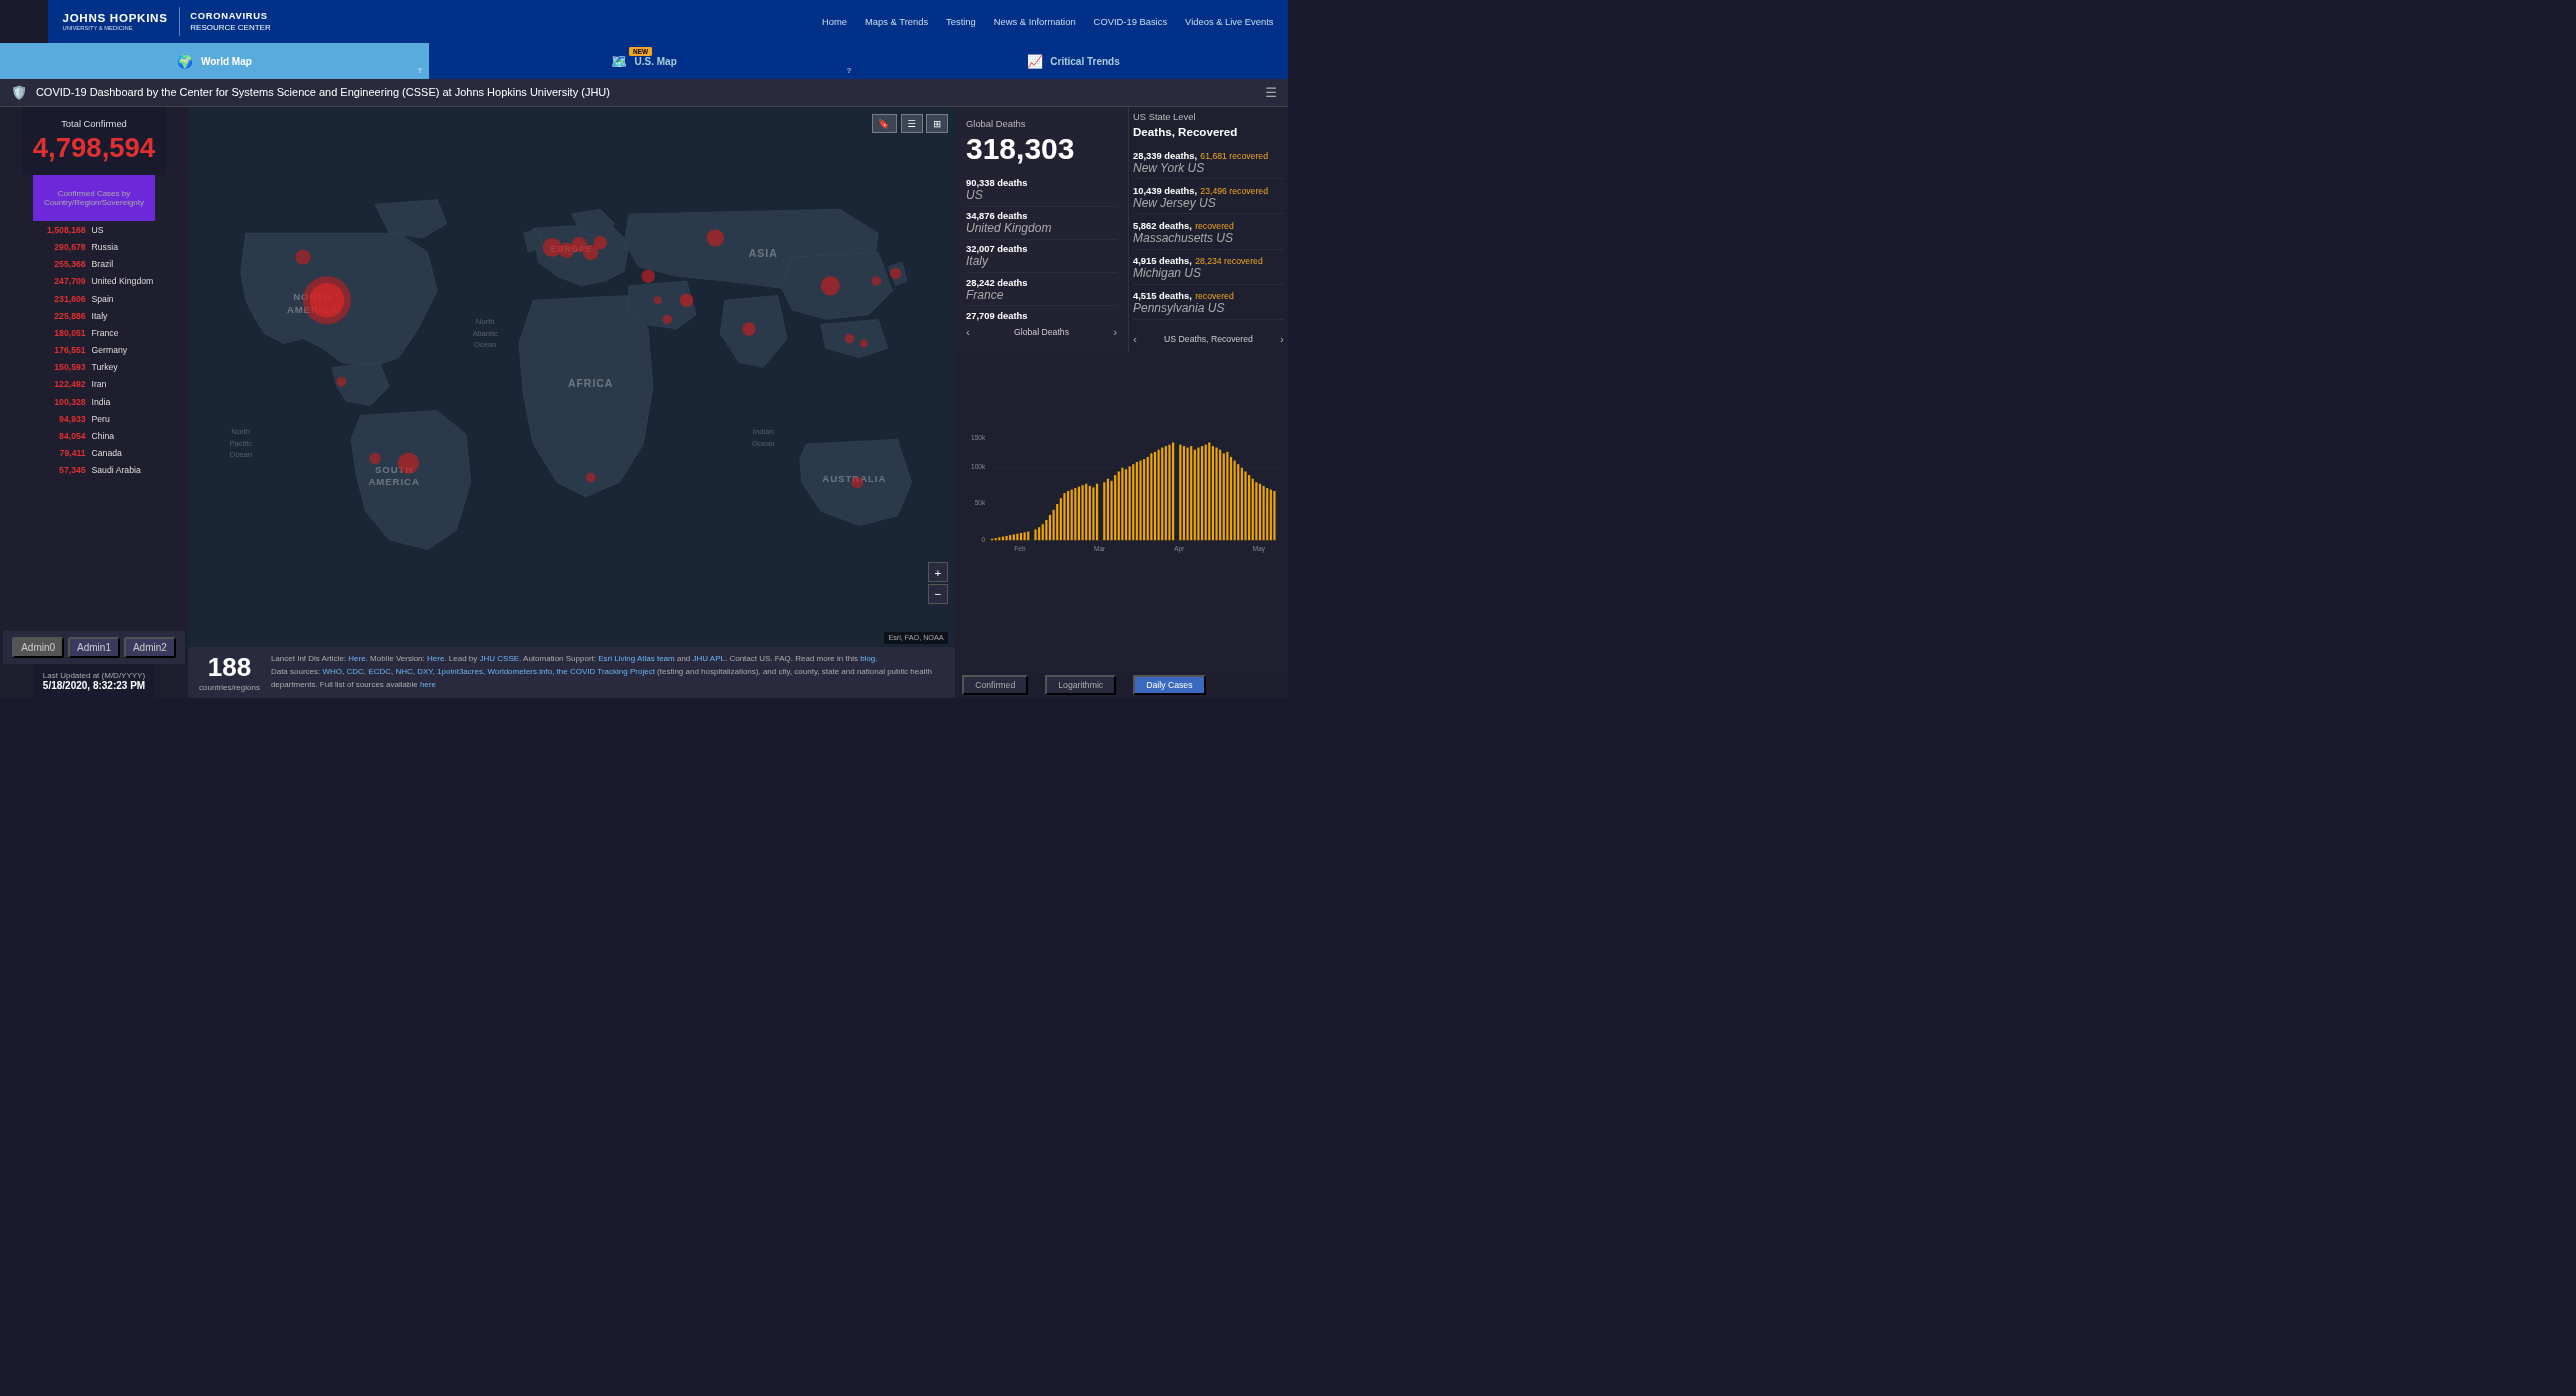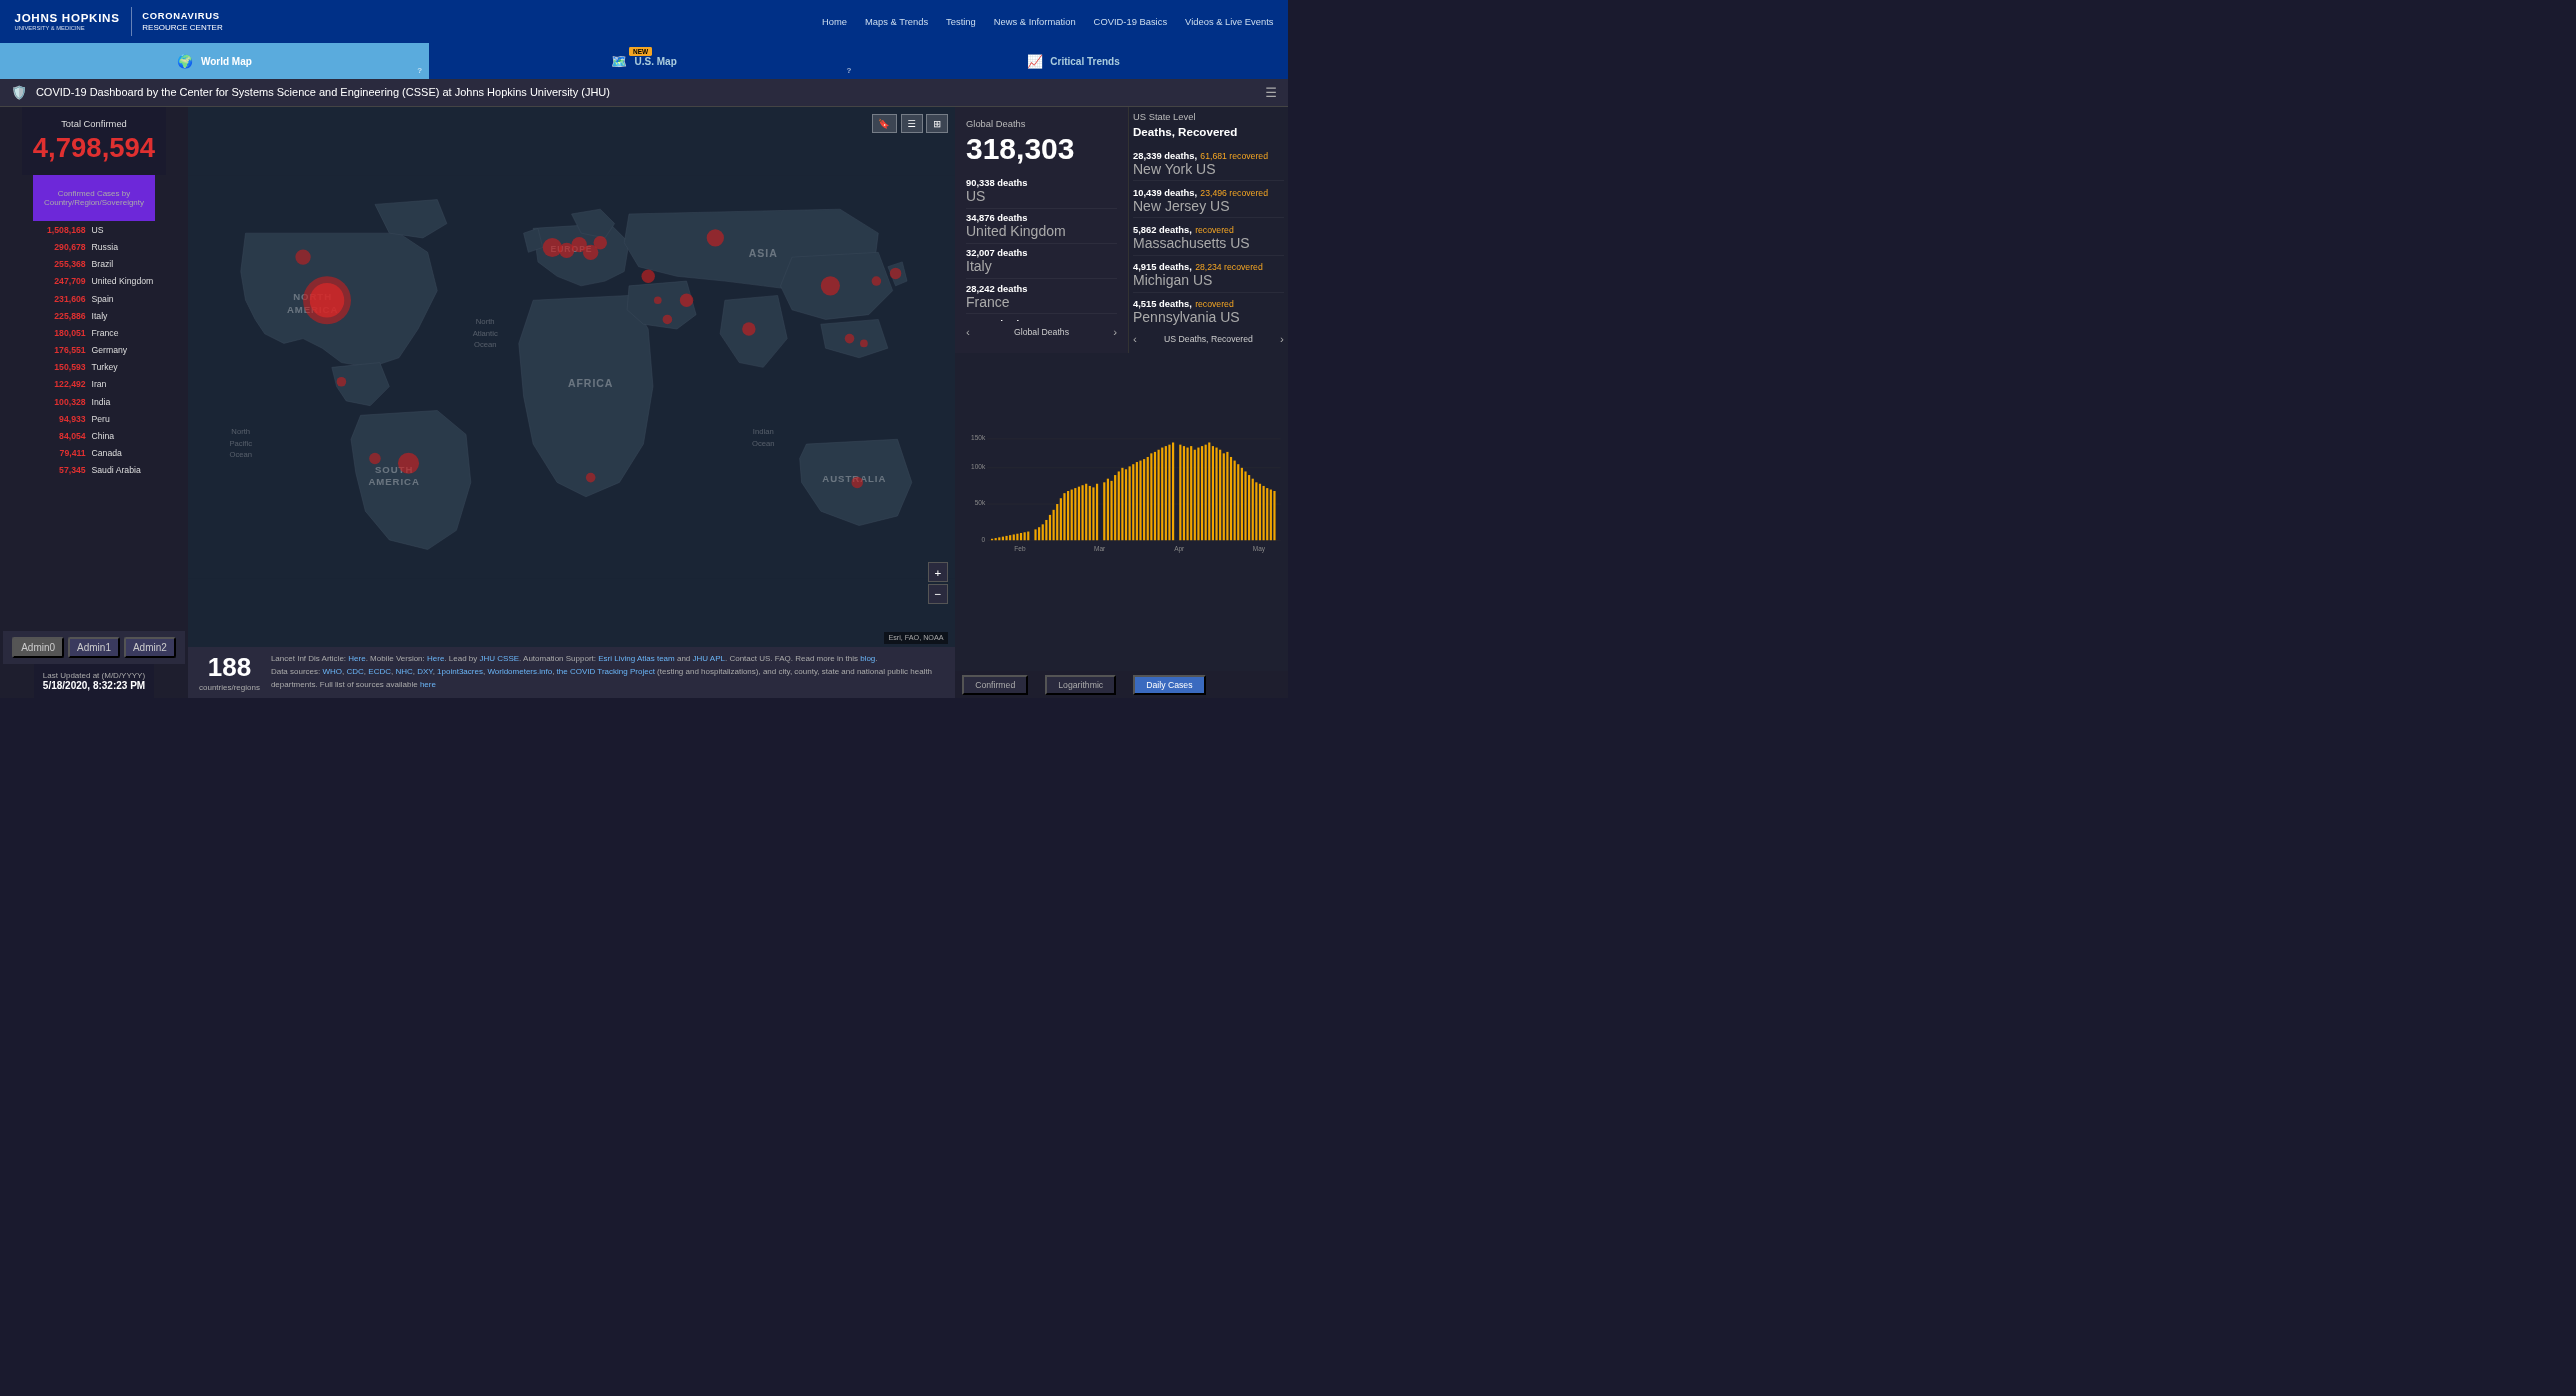--- a/index.html
+++ b/index.html
@@ -1,19 +1,19 @@
 <!DOCTYPE html>
 <html style="font-size:11.6px"><head>
   <meta charset="utf-8">
   <style>
     * { margin: 0; padding: 0; box-sizing: border-box; }
     body { background: #1a1a2e; color: #fff; font-family: Arial, sans-serif; width: 1288px; min-height: 698px; overflow-x: hidden; }
     
     
-    .header { background: #003087; display: flex; align-items: center; justify-content: space-between; padding: 5.8px 14.5px; height: 43px; }
+    .header { background: #003087; display: flex; align-items: center; justify-content: space-between; padding: 5.8px 14.5px; height: 43px; margin-left: 48px; }
     .header-left { display: flex; align-items: center; gap: 11px; }
     .jhu-logo { color: #fff; font-size: 8px; line-height: 1.3; }
     .jhu-logo .jhu-title { font-size: 11.6px; font-weight: bold; letter-spacing: 0.7px; }
     .jhu-logo .sub { font-size: 5.8px; opacity: 0.8; }
     .divider-v { width: 0.7px; height: 29px; background: rgba(255,255,255,0.4); }
     .crc-text { color: #fff; font-size: 8px; line-height: 1.4; }
     .crc-text .crc-title { font-size: 9.4px; font-weight: bold; letter-spacing: 0.7px; }
     .nav-links { display: flex; gap: 18px; align-items: center; }
     .nav-link { color: #cde; font-size: 9.4px; text-decoration: none; cursor: pointer; }
 
@@ -81,21 +81,21 @@
     
     
     .stats-row { display: flex; height: 246px; }
     .global-deaths { flex: 1; background: #222233; padding: 11px; display: flex; flex-direction: column; }
     .us-state { flex: 1; background: #1e2030; padding: 4px; display: flex; flex-direction: column; border-left: 0.7px solid #333; }
     .panel-title { font-size: 9.4px; color: #bbb; margin-bottom: 3.6px; }
     .big-number { font-size: 30px; font-weight: bold; color: #fff; margin-bottom: 7.2px; }
     .stat-list { flex: 1; overflow: hidden; }
     .stat-item { padding: 3.6px 0; border-bottom: 0.7px solid rgba(255,255,255,0.05); }
     .stat-item .deaths { font-size: 9.4px; color: #fff; font-weight: bold; }
-    .stat-item .location { font-size: 14px; color: #aaa; }
+    .stat-item .location { font-size: 12px; color: #aaa; font-style: italic; }
     .stat-item .recovered { color: #f5a623; font-size: 8.7px; }
     .panel-nav { display: flex; align-items: center; justify-content: space-between; padding: 3.6px 0; }
     .nav-arrow { background: none; border: none; color: #aaa; font-size: 11.6px; cursor: pointer; }
     .panel-label { font-size: 8.7px; color: #ccc; }
 
     
     .chart-area { flex: 1; background: #1e2030; padding: 11px 7.2px 3.6px; position: relative; }
     .chart-tabs { display: flex; gap: 17px; padding: 3.6px 7.2px; }
     .chart-tab { padding: 2.9px 11px; font-size: 8.7px; cursor: pointer; }
     .chart-tab.active { background: #3a6abf; color: #fff; }

